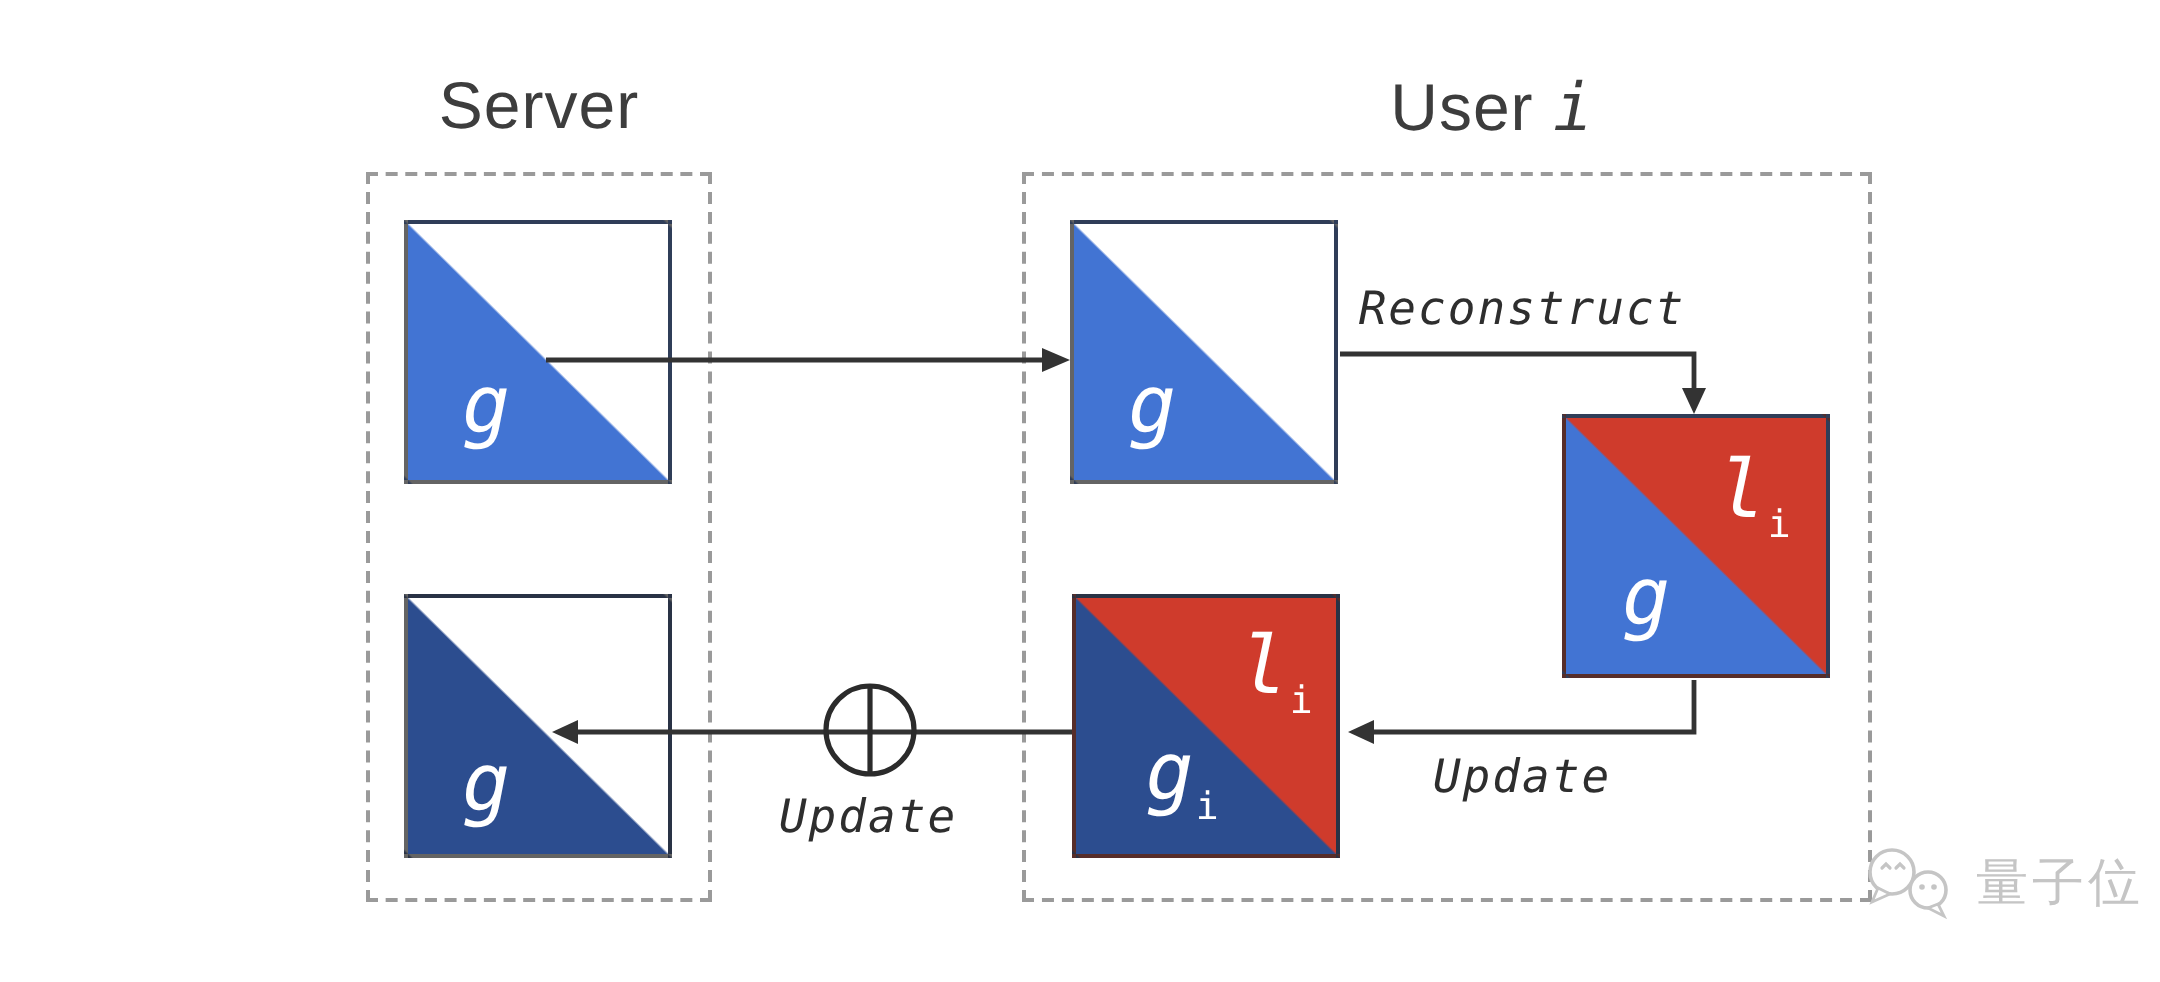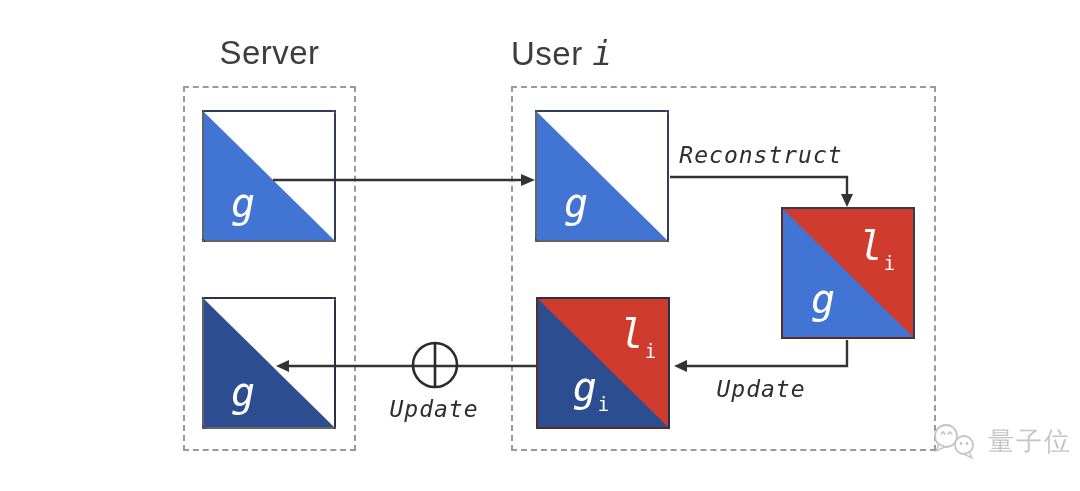--- a/index.html
+++ b/index.html
@@ -15,21 +15,21 @@
   
   .group-title {
     position: absolute;
     font-size: 33px;
     color: #3d3d3d;
     letter-spacing: 0.5px;
     white-space: nowrap;
     z-index: 5;
   }
   .title-server { left: 159px; top: 34px; width: 173px; text-align: center; }
-  .title-user   { left: 487px; top: 34px; width: 470px; text-align: left; }
+  .title-user   { left: 487px; top: 34px; width: 470px; text-align: center; }
   .math-var {
     font-family: "DejaVu Sans Mono", "Liberation Mono", monospace;
     font-style: italic;
   }
   
   .dashed-box {
     position: absolute;
     border: 2px dashed #9a9a9a;
     box-sizing: border-box;
     z-index: 1;

